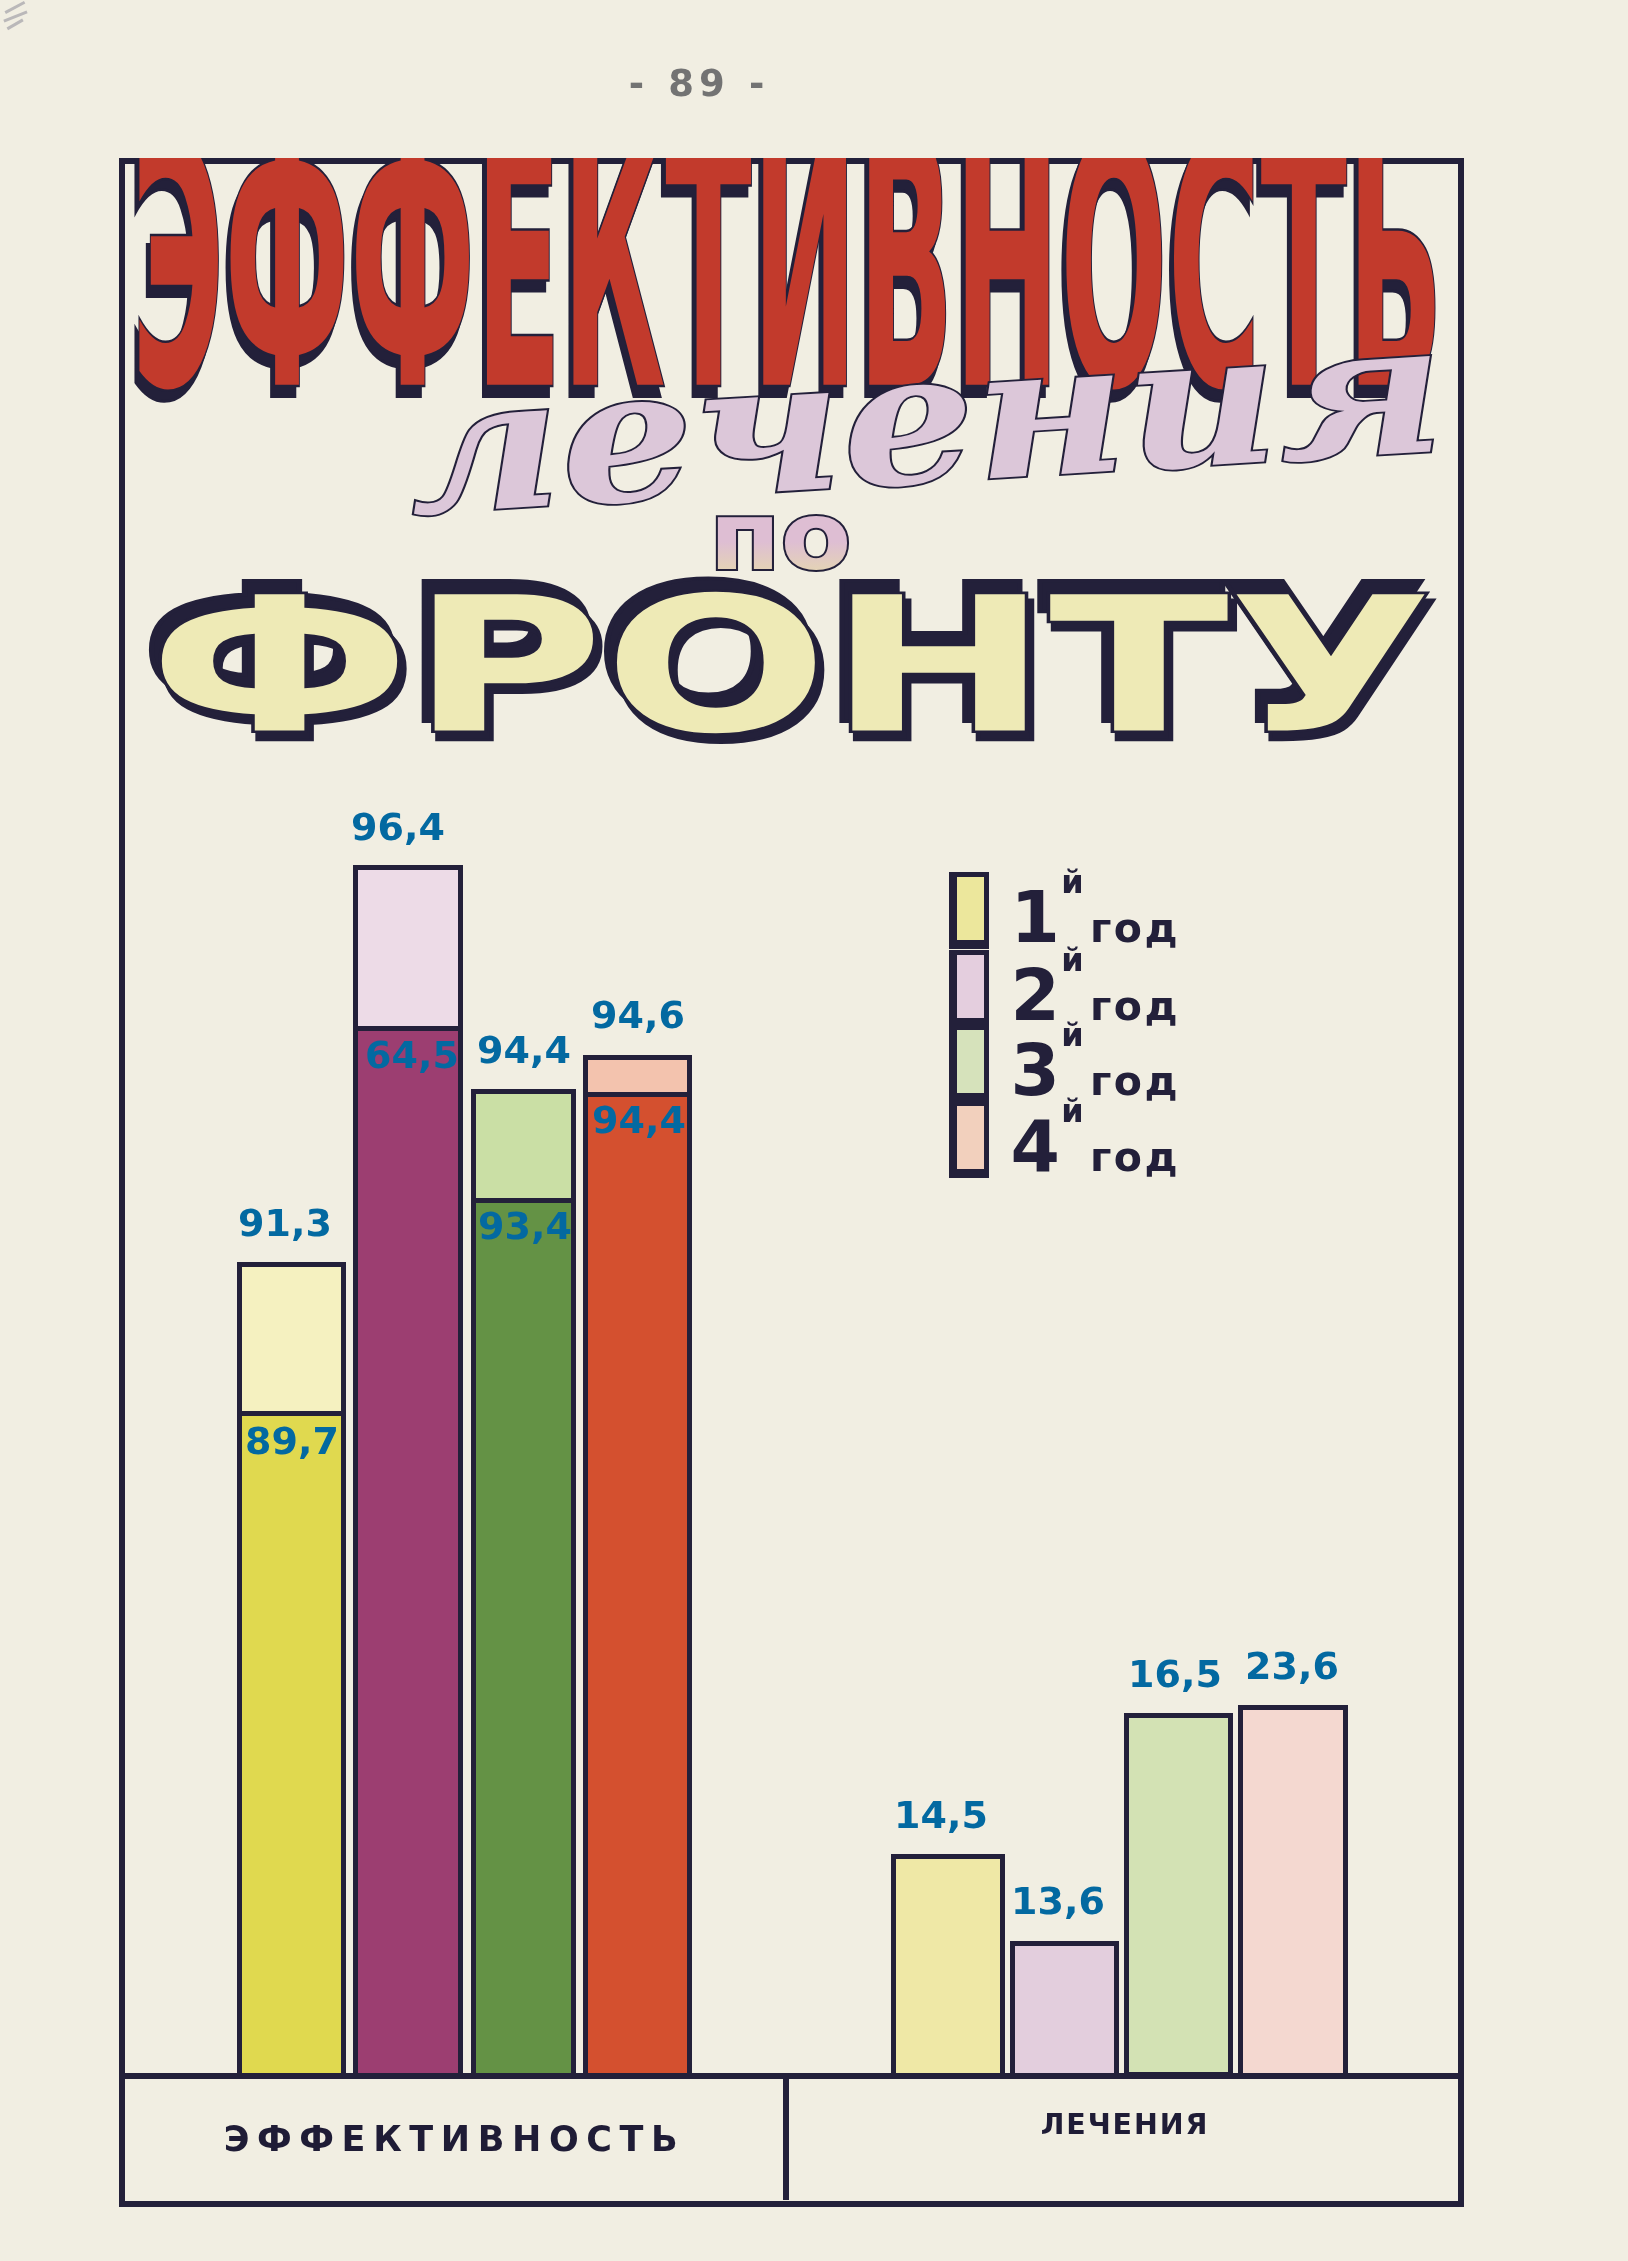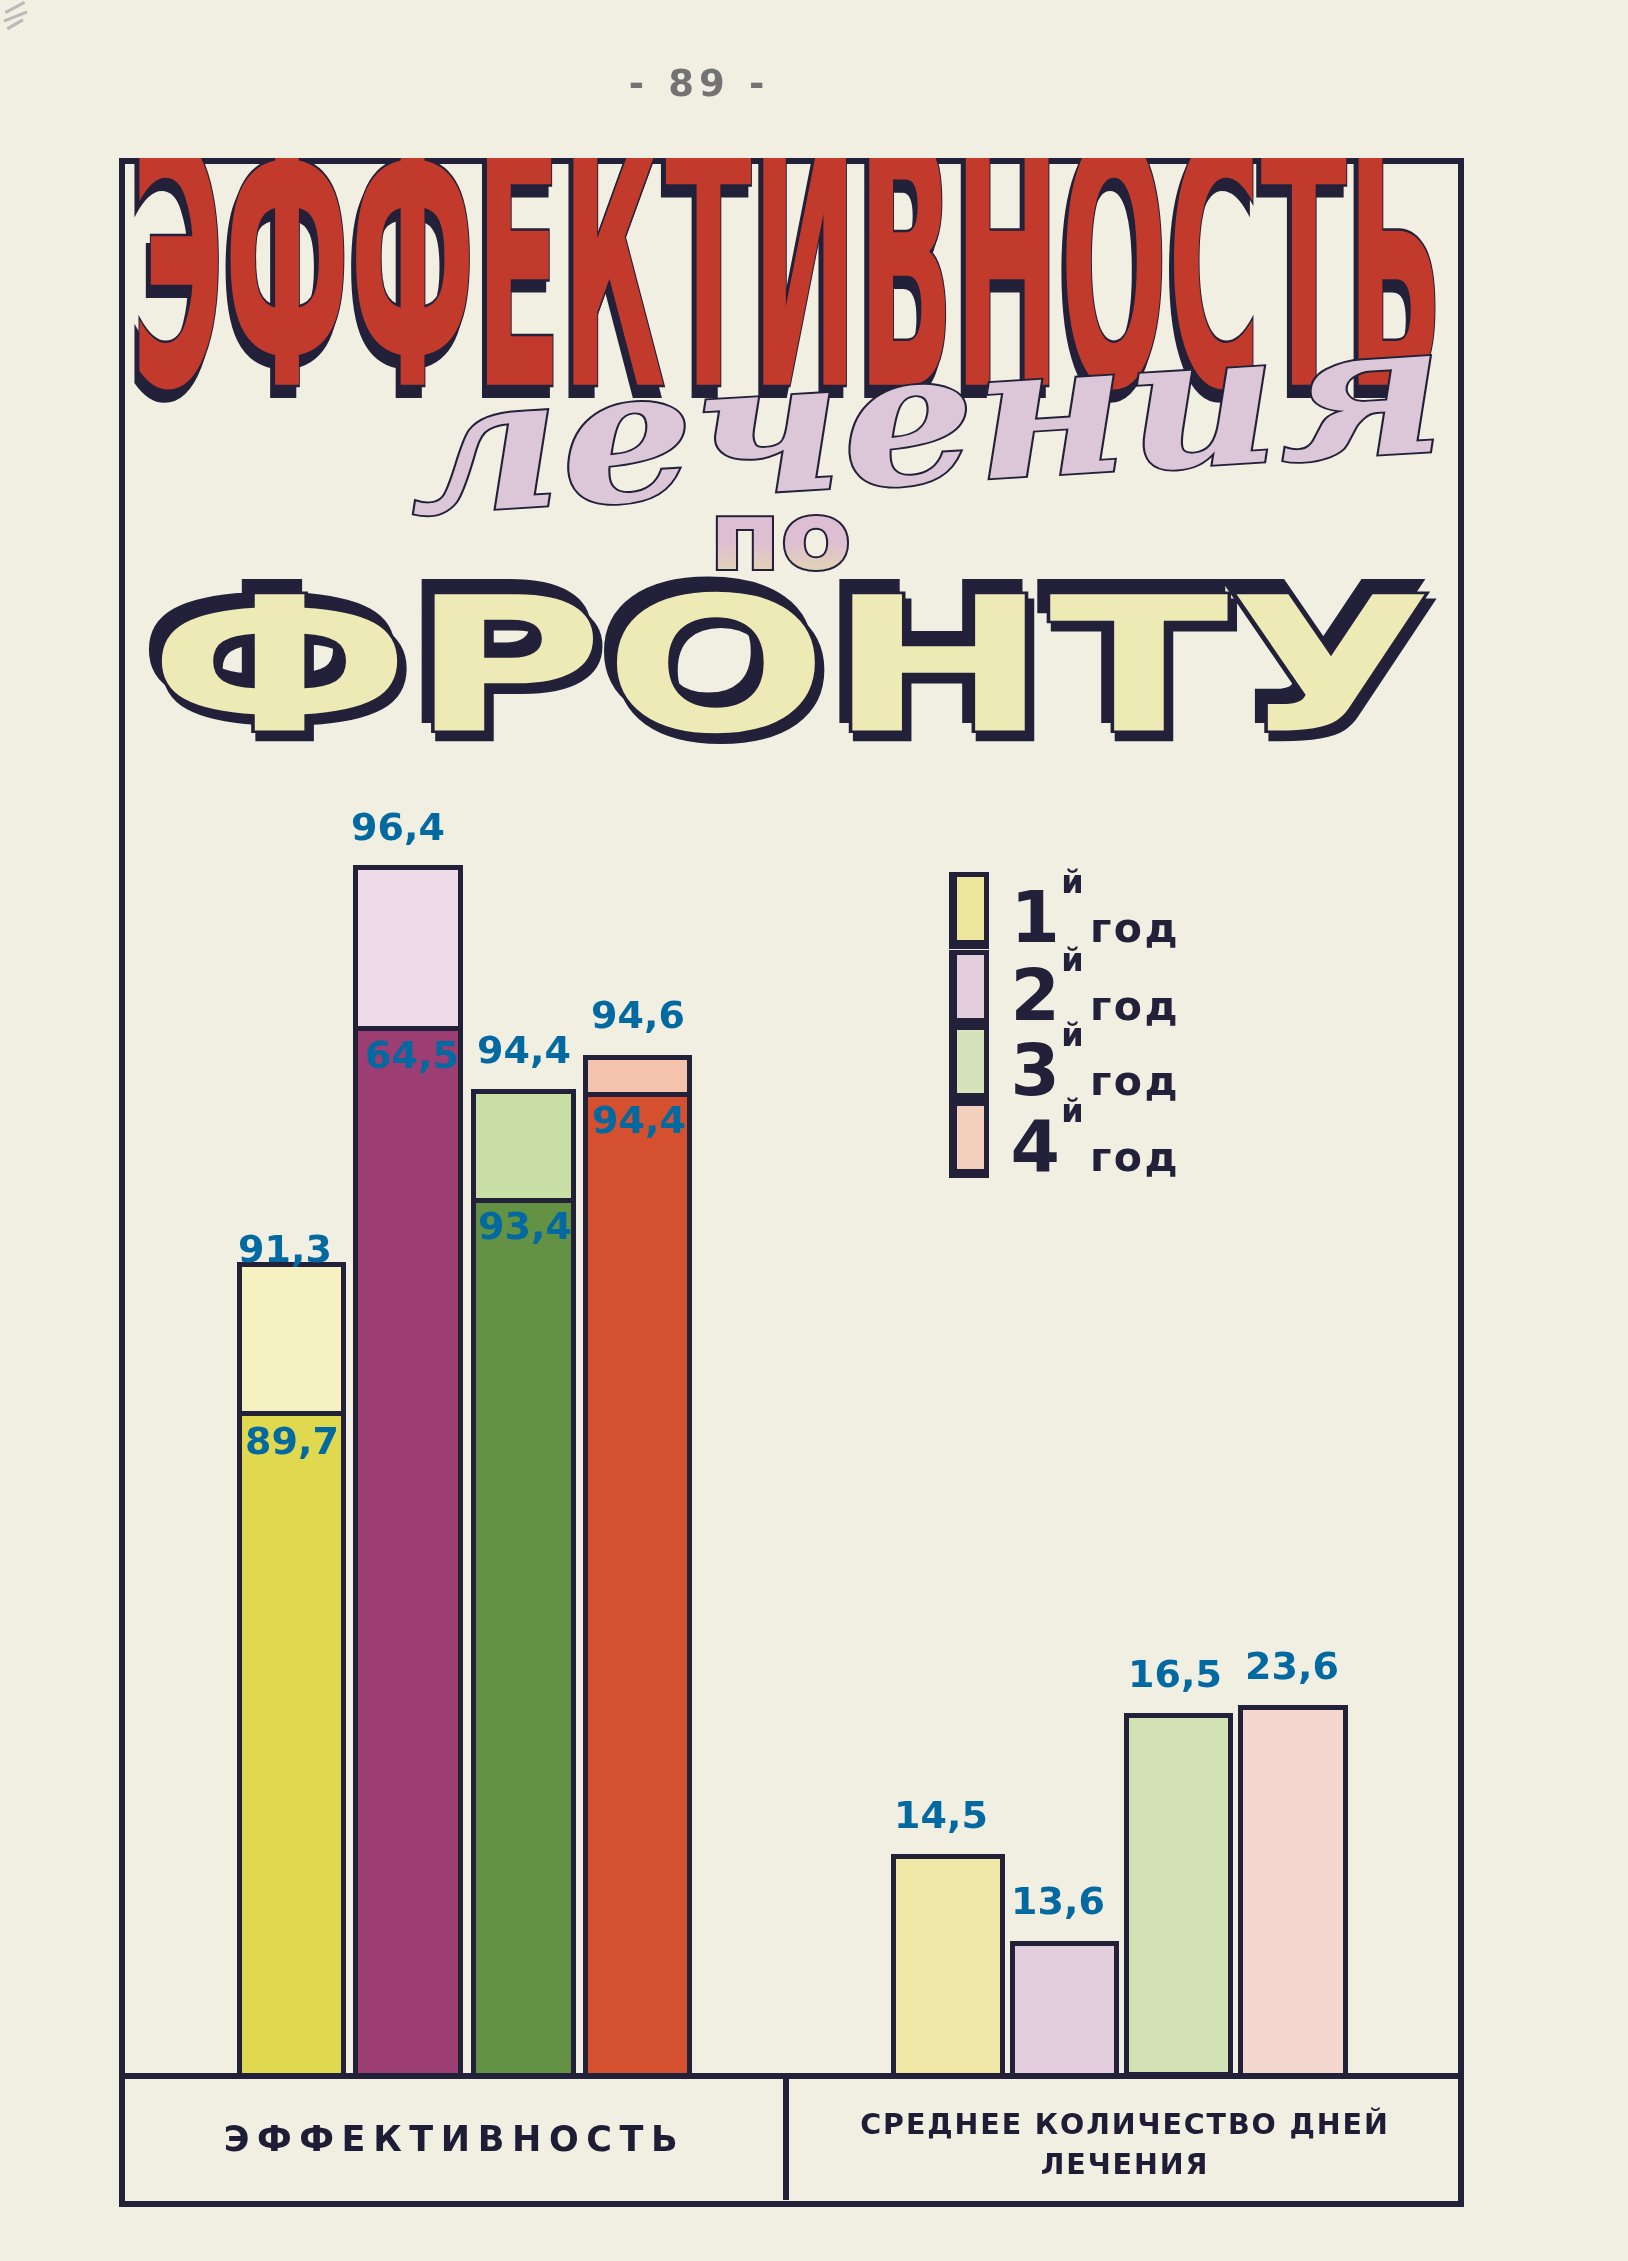--- a/index.html
+++ b/index.html
@@ -105,21 +105,21 @@
 </div>
 <div class="bar" style="left: 583px; top: 1055px; width: 109px; height: 1023px; background: rgb(212, 80, 47);">
   <div class="seg-light" style="height: 37px; background: rgb(243, 195, 174);"></div>
 </div>
 
 <div class="bar" style="left: 891px; top: 1854px; width: 114px; height: 224px; background: rgb(239, 232, 166);"></div>
 <div class="bar" style="left: 1010px; top: 1941px; width: 109px; height: 137px; background: rgb(227, 206, 221);"></div>
 <div class="bar" style="left: 1124px; top: 1713px; width: 109px; height: 364px; background: rgb(211, 226, 180);"></div>
 <div class="bar" style="left: 1238px; top: 1705px; width: 110px; height: 373px; background: rgb(244, 216, 208);"></div>
 
-<div class="val" style="left:285px;  top:1201px;margin-top:26px;">91,3</div>
+<div class="val" style="left:285px;  top:1201px;">91,3</div>
 <div class="val" style="left:398px;  top:805px;">96,4</div>
 <div class="val" style="left:524px;  top:1028px;">94,4</div>
 <div class="val" style="left:638px; top:993px;">94,6</div>
 <div class="val" style="left:941px; top:1793px;">14,5</div>
 <div class="val" style="left:1058px; top:1879px;">13,6</div>
 <div class="val" style="left:1175px; top:1652px;">16,5</div>
 <div class="val" style="left:1292px; top:1644px;">23,6</div>
 
 <div class="val" style="left:292px;  top:1419px;">89,7</div>
 <div class="val" style="left:412px;  top:1033px;">64,5</div>
@@ -142,16 +142,15 @@
   <div class="legend-item" style="top:229px;">
     <span class="swatch" style="background: rgb(242, 208, 189);"></span>
     <span class="legend-text"><span class="ln">4</span><span class="ls">й</span><span class="lw">год</span></span>
   </div>
 </div>
 
 <div class="strip-line"></div>
 <div class="strip-divider"></div>
 <div class="strip-label left">ЭФФЕКТИВНОСТЬ</div>
 <div class="strip-label right">
-  <div>СРЕДНЕЕ КОЛИЧЕСТВО ДНЕЙ</div>
   <div>ЛЕЧЕНИЯ</div>
 </div>
 
 
 </body></html>

